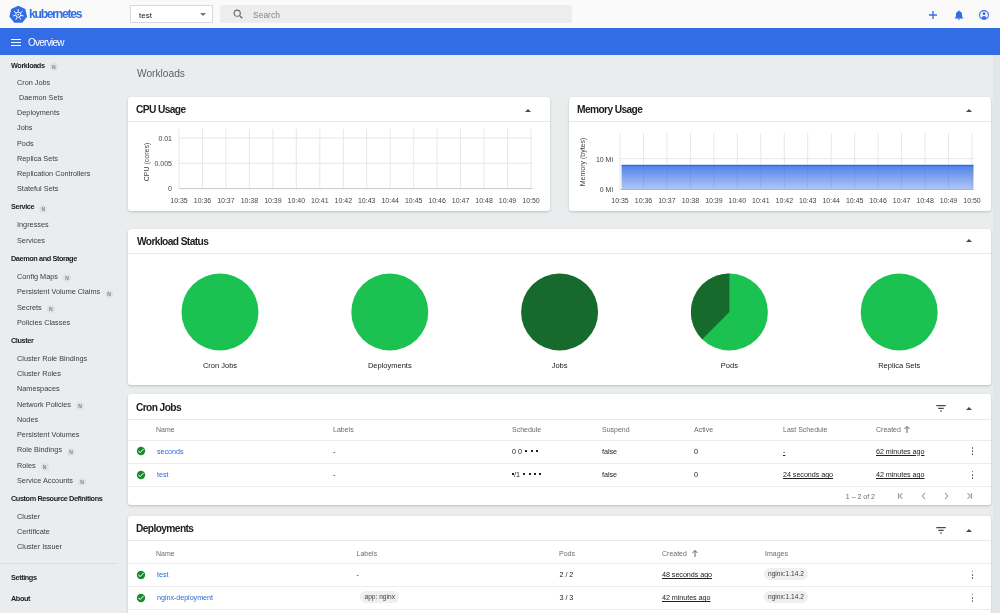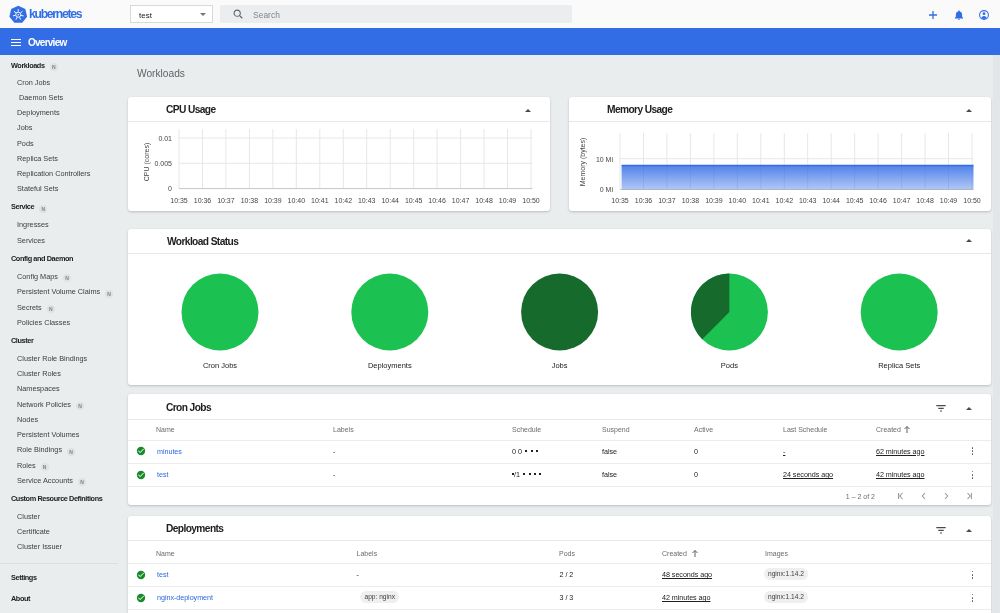--- a/index.html
+++ b/index.html
@@ -10,29 +10,29 @@
 #topbar { left:0; top:0; width:1000px; height:28px; background:#fafafa; }
 #bluebar { left:0; top:28px; width:1000px; height:27px; background:#326de6; }
 .klogotext { left:29px; top:8.3px; font-size:12.2px; line-height:12px; font-weight:bold; color:#326de6; letter-spacing:-1.28px;text-align:right; }
 #nsbox { left:130px; top:4.5px; width:83px; height:18px; background:#fff; border:1px solid #d7d9dc; }
 #nsbox .t { position:absolute; left:8px; top:5px; font-size:8px; color:#202124; }
 #nsbox .ar { position:absolute; right:6.5px; top:7.5px; width:0; height:0; border-left:3px solid transparent; border-right:3px solid transparent; border-top:3.5px solid #757575; }
 #searchbox { left:220px; top:4.5px; width:352px; height:18px; background:#ebedef; border-radius:2px;padding-left:28px; }
 #searchbox .t { position:absolute; left:33px; top:5.5px; font-size:8.5px; color:#80868b; }
 .hamb { left:11px; top:39px; width:10px; height:7px; }
 .hamb div { height:1.3px; background:#fff; margin-bottom:1.5px; }
-#ovtitle { left:28px; top:36.8px; font-size:10px; font-weight:bold; letter-spacing:-0.75px; color:#fff; }
+#ovtitle { left:28px; top:36.8px; font-size:10px; font-weight:normal; letter-spacing:-0.75px; color:#fff; }
 
 .nh { font-size:7.3px; font-weight:bold; letter-spacing:-0.4px; color:#202124; line-height:10px; }
 .ni { font-size:7.3px; color:#3c4043; line-height:10px; }
 .nbadge { display:inline-block; vertical-align:-1.5px; margin-left:5px; width:8px; height:8px; border-radius:50%; background:#dfe1e4; color:#80868b; font-size:5px; font-weight:bold; text-align:center; line-height:8px; }
 #sidedivider { left:0; top:563px; width:118px; height:1px; background:#dcdee1; }
 
 .card { position:absolute; background:#fff; border-radius:3px; box-shadow:0 1px 2.5px rgba(0,0,0,0.2); }
-.cardtitle { position:absolute; left:8px; font-size:10.2px; font-weight:bold; letter-spacing:-0.6px; color:#212121;margin-left:30px; }
+.cardtitle { position:absolute; left:8px; font-size:10.2px; font-weight:bold; letter-spacing:-0.6px; color:#212121; }
 .carddiv { position:absolute; left:0; width:100%; height:1px; background:#e8e8e8; }
 .caret { position:absolute; width:0; height:0; border-left:3px solid transparent; border-right:3px solid transparent; border-bottom:3.5px solid #4a4a4a; }
 
 .th { position:absolute; font-size:7px; color:#6b6b6b; line-height:9px; }
 .td { position:absolute; font-size:7.2px; letter-spacing:-0.05px; color:#212121; line-height:9px; }
 .tlink { position:absolute; font-size:7.2px; letter-spacing:-0.05px; color:#2e68d9; line-height:9px; }
 .tund { text-decoration:underline; }
 .rowdiv { position:absolute; height:1px; background:#ececec; }
 .chip { position:absolute; background:#efefef; border-radius:6px; font-size:6.6px; color:#3c4043; line-height:12px; padding:0 4.5px; height:12px; }
 .st { display:inline-block; width:2px; height:2px; background:#212121; margin-left:3.4px; vertical-align:1.7px; }
@@ -93,21 +93,21 @@
 <div class="abs ni" style="left:19px;top:92.8px">Daemon Sets</div>
 <div class="abs ni" style="left:17px;top:108px">Deployments</div>
 <div class="abs ni" style="left:17px;top:123.3px">Jobs</div>
 <div class="abs ni" style="left:17px;top:138.5px">Pods</div>
 <div class="abs ni" style="left:17px;top:153.8px">Replica Sets</div>
 <div class="abs ni" style="left:17px;top:169px">Replication Controllers</div>
 <div class="abs ni" style="left:17px;top:184.3px">Stateful Sets</div>
 <div class="abs nh" style="left:11px;top:202px">Service<span class="nbadge">N</span></div>
 <div class="abs ni" style="left:17px;top:220px">Ingresses</div>
 <div class="abs ni" style="left:17px;top:235.5px">Services</div>
-<div class="abs nh" style="left:11px;top:253.5px">Config and Daemon</div>
+<div class="abs nh" style="left:11px;top:253.5px">Daemon and Storage</div>
 <div class="abs ni" style="left:17px;top:271.5px">Config Maps<span class="nbadge">N</span></div>
 <div class="abs ni" style="left:17px;top:287px">Persistent Volume Claims<span class="nbadge">N</span></div>
 <div class="abs ni" style="left:17px;top:302.5px">Secrets<span class="nbadge">N</span></div>
 <div class="abs ni" style="left:17px;top:317.8px">Policies Classes</div>
 <div class="abs nh" style="left:11px;top:335.8px">Cluster</div>
 <div class="abs ni" style="left:17px;top:353.8px">Cluster Role Bindings</div>
 <div class="abs ni" style="left:17px;top:369px">Cluster Roles</div>
 <div class="abs ni" style="left:17px;top:384.3px">Namespaces</div>
 <div class="abs ni" style="left:17px;top:399.5px">Network Policies<span class="nbadge">N</span></div>
 <div class="abs ni" style="left:17px;top:414.8px">Nodes</div>
@@ -266,21 +266,21 @@
 <div class="th" style="left:694px;top:425px">Active</div>
 <div class="th" style="left:783px;top:425px">Last Schedule</div>
 <div class="th" style="left:876px;top:425px">Created</div>
 <svg class="abs" style="left:902.5px;top:425px" width="8" height="9" viewBox="0 0 8 9">
     <path d="M4 8V1.5M1.5 4L4 1.5L6.5 4" fill="none" stroke="#616161" stroke-width="1"></path>
   </svg>
 <div class="rowdiv" style="left:128px;top:439.5px;width:863px"></div>
 <svg class="abs" style="left:136px;top:446px" width="10" height="10" viewBox="0 0 24 24">
     <path fill="#178a2b" d="M12 2a10 10 0 1 0 0 20 10 10 0 0 0 0-20zm-2 15l-5-5 1.41-1.41L10 14.17l7.59-7.59L19 8l-9 9z"></path>
   </svg>
-<div class="tlink" style="left:157px;top:446.5px">minutes</div>
+<div class="tlink" style="left:157px;top:446.5px">seconds</div>
 <div class="td" style="left:333px;top:446.5px">-</div>
 <div class="td" style="left:512px;top:446.5px">0 0<i class="st"></i><i class="st"></i><i class="st"></i></div>
 <div class="td" style="left:602px;top:446.5px">false</div>
 <div class="td" style="left:694px;top:446.5px">0</div>
 <div class="td tund" style="left:783px;top:446.5px">-</div>
 <div class="td tund" style="left:876px;top:446.5px">62 minutes ago</div>
 <div class="kebab abs" style="left:971.5px;top:447px">
     <div></div>
     <div></div>
     <div></div>

